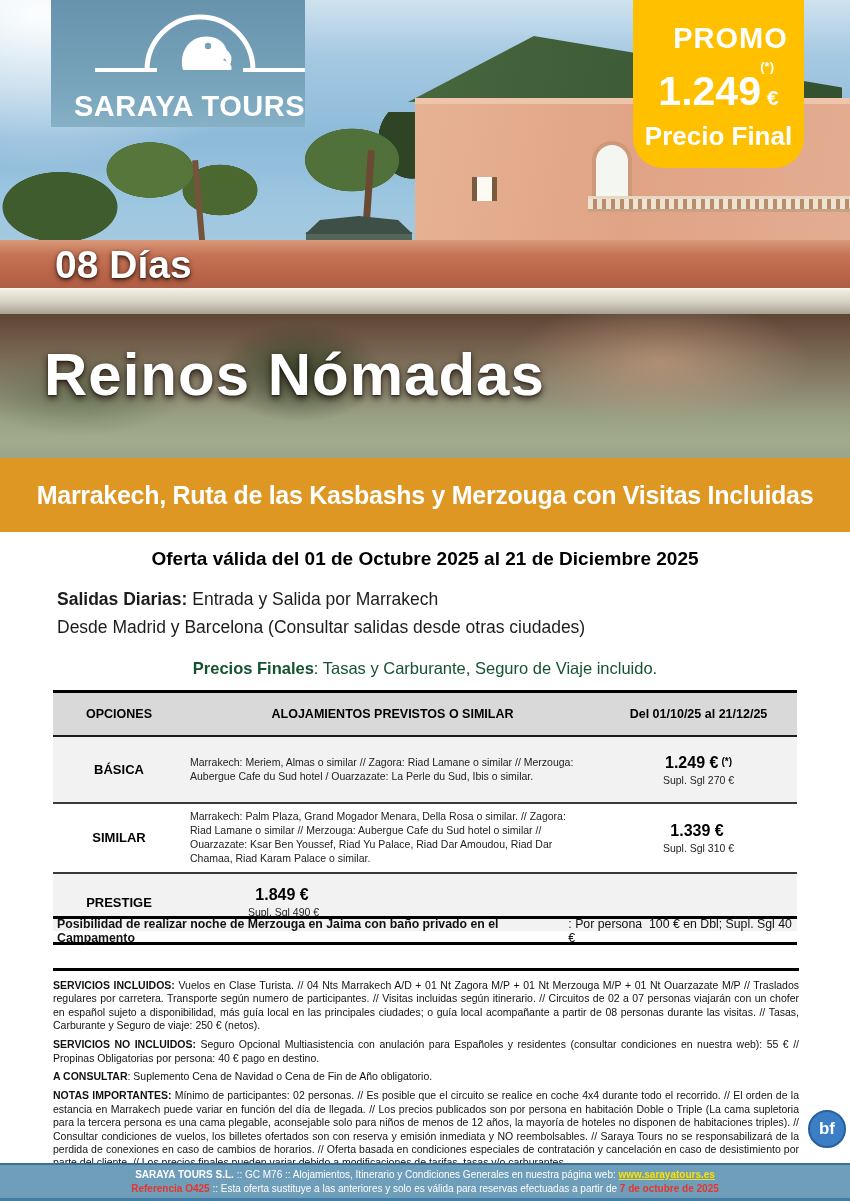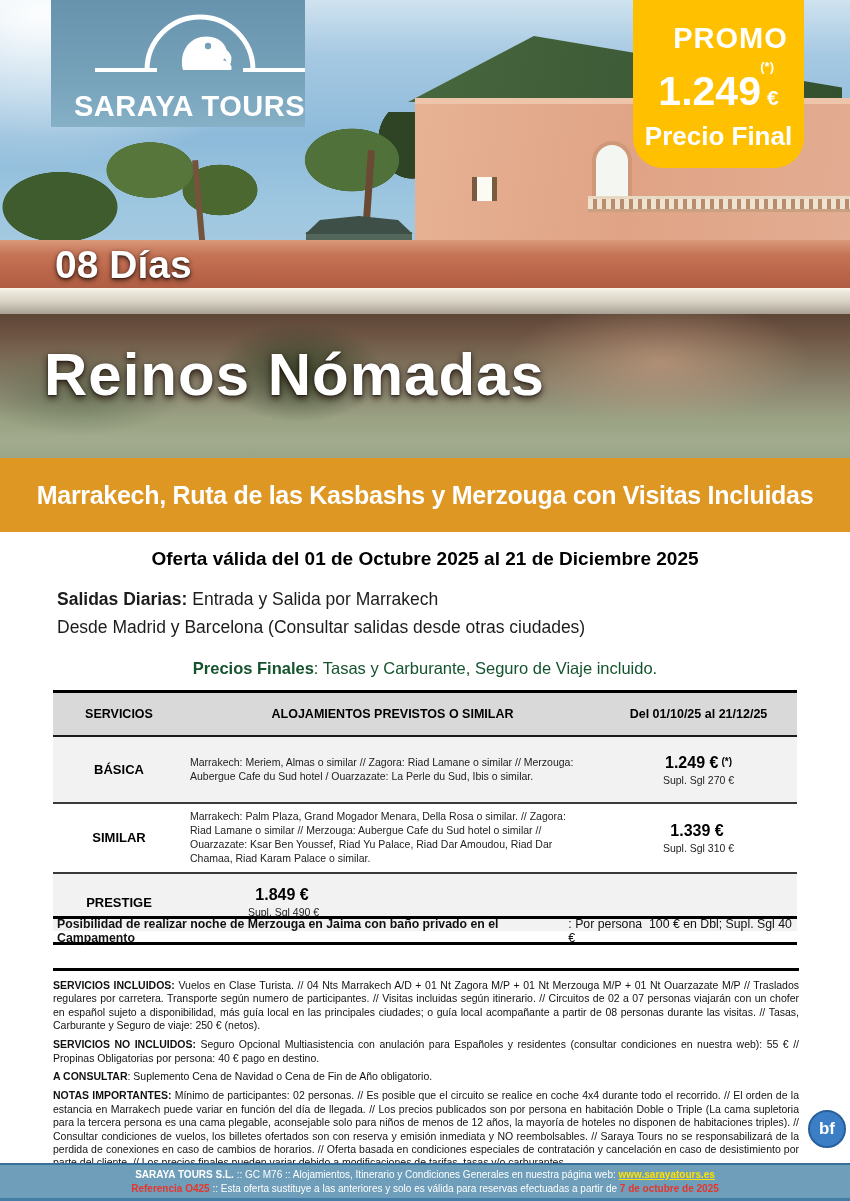--- a/index.html
+++ b/index.html
@@ -178,21 +178,21 @@
     <span>Marrakech, Ruta de las Kasbashs y Merzouga con Visitas Incluidas</span>
   </div>
 
   <p class="offer-validity">Oferta válida del 01 de Octubre 2025 al 21 de Diciembre 2025</p>
   <p class="dep1"><span class="bold">Salidas Diarias:</span><span> Entrada y Salida por Marrakech</span></p>
   <p class="dep2">Desde Madrid y Barcelona (Consultar salidas desde otras ciudades)</p>
   <p class="precios"><span class="bold">Precios Finales</span><span>: Tasas y Carburante, Seguro de Viaje incluido.</span></p>
 
   <div class="price-table">
     <div class="t-header">
-      <div class="c-opt">SERVICIOS</div>
+      <div class="c-opt">OPCIONES</div>
       <div class="c-desc">ALOJAMIENTOS PREVISTOS O SIMILAR</div>
       <div class="c-price">Del 01/10/25 al 21/12/25</div>
     </div>
 
     <div class="t-row r0">
       <div class="c-opt">BÁSICA</div>
       <div class="c-desc">Marrakech: Meriem, Almas o similar // Zagora: Riad Lamane o similar // Merzouga: Aubergue Cafe du Sud hotel / Ouarzazate: La Perle du Sud, Ibis o similar.</div>
       <div class="c-price">
         <div class="p-main"><span>1.249 €</span><span class="p-star">(*)</span></div>
         <div class="p-supl">Supl. Sgl 270 €</div>

